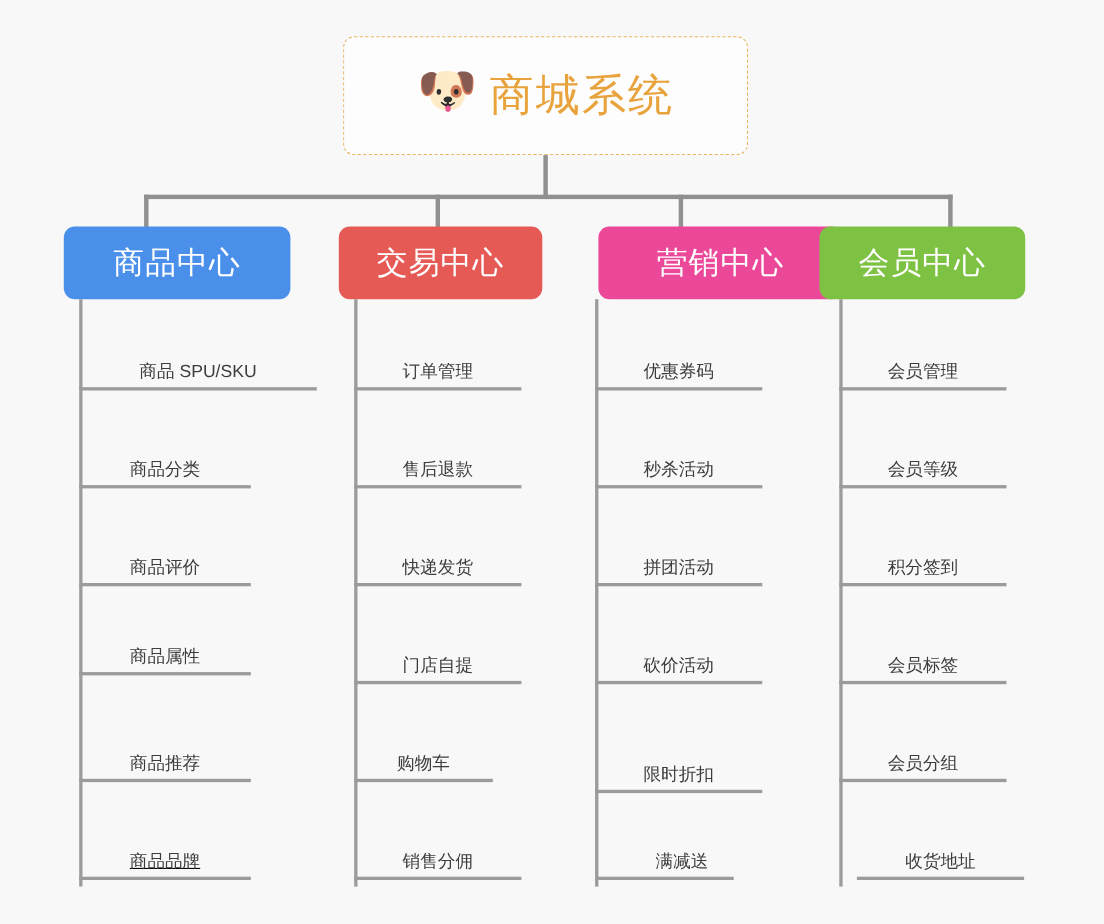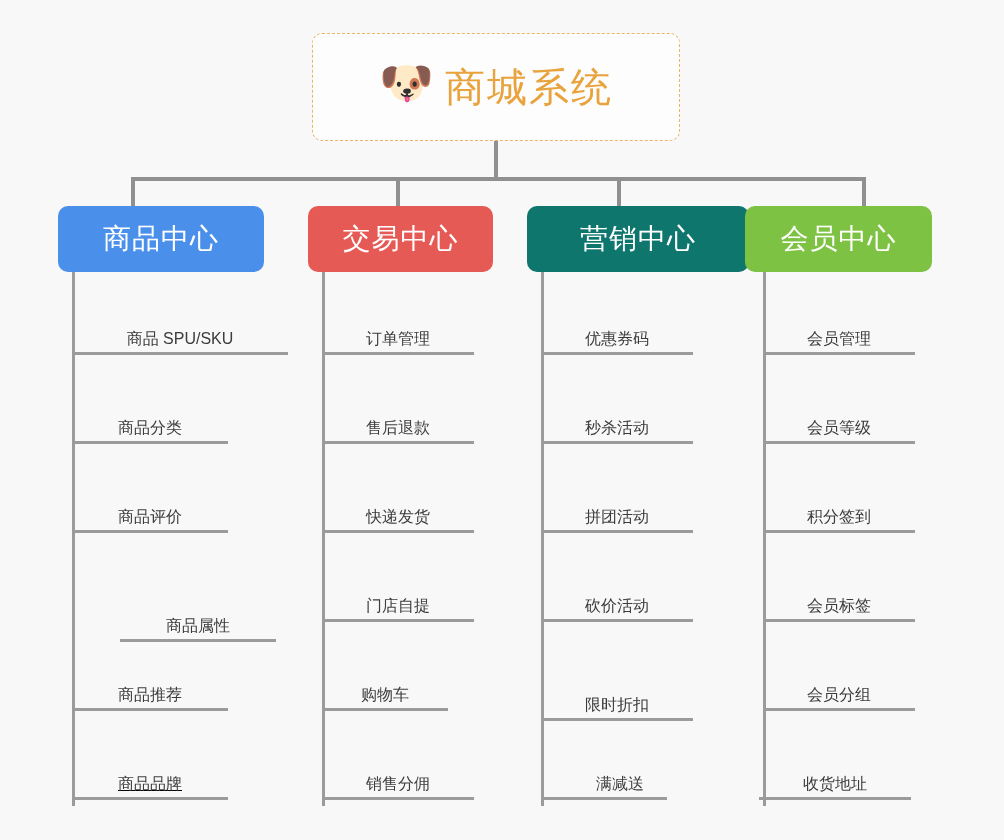--- a/index.html
+++ b/index.html
@@ -125,21 +125,21 @@
     <div class="cat-spine" style="left:14px; top:66px; height:534px;"></div>
     <div class="leaf" style="left:14px; top:97px; width:216px;">
       <span class="leaf-label">商品 SPU/SKU</span>
     </div>
     <div class="leaf" style="left:14px; top:186px; width:156px;">
       <span class="leaf-label">商品分类</span>
     </div>
     <div class="leaf" style="left:14px; top:275px; width:156px;">
       <span class="leaf-label">商品评价</span>
     </div>
-    <div class="leaf" style="left:14px; top:384px; width:156px;margin-left:48px;">
+    <div class="leaf" style="left:14px; top:356px; width:156px;">
       <span class="leaf-label">商品属性</span>
     </div>
     <div class="leaf" style="left:14px; top:453px; width:156px;">
       <span class="leaf-label">商品推荐</span>
     </div>
     <div class="leaf" style="left:14px; top:542px; width:156px;text-decoration:underline;">
       <span class="leaf-label">商品品牌</span>
     </div>
   </div>
 
@@ -162,21 +162,21 @@
     </div>
     <div class="leaf" style="left:14px; top:453px; width:126px;">
       <span class="leaf-label">购物车</span>
     </div>
     <div class="leaf" style="left:14px; top:542px; width:152px;">
       <span class="leaf-label">销售分佣</span>
     </div>
   </div>
 
   <div class="category" style="left:527px; width:200px;">
-    <div class="cat-header" style="width:222px; background:#0f766e;">
+    <div class="cat-header" style="width:222px; background:#ec4899;margin-left:17px;">
       <span>营销中心</span>
     </div>
     <div class="cat-spine" style="left:14px; top:66px; height:534px;"></div>
     <div class="leaf" style="left:14px; top:97px; width:152px;">
       <span class="leaf-label">优惠券码</span>
     </div>
     <div class="leaf" style="left:14px; top:186px; width:152px;">
       <span class="leaf-label">秒杀活动</span>
     </div>
     <div class="leaf" style="left:14px; top:275px; width:152px;">
@@ -206,18 +206,18 @@
     </div>
     <div class="leaf" style="left:18px; top:275px; width:152px;">
       <span class="leaf-label">积分签到</span>
     </div>
     <div class="leaf" style="left:18px; top:364px; width:152px;">
       <span class="leaf-label">会员标签</span>
     </div>
     <div class="leaf" style="left:18px; top:453px; width:152px;">
       <span class="leaf-label">会员分组</span>
     </div>
-    <div class="leaf" style="left:14px; top:542px; width:152px;">
+    <div class="leaf" style="left:34px; top:542px; width:152px;">
       <span class="leaf-label">收货地址</span>
     </div>
   </div>
 
 </div>
 
 </body></html>

